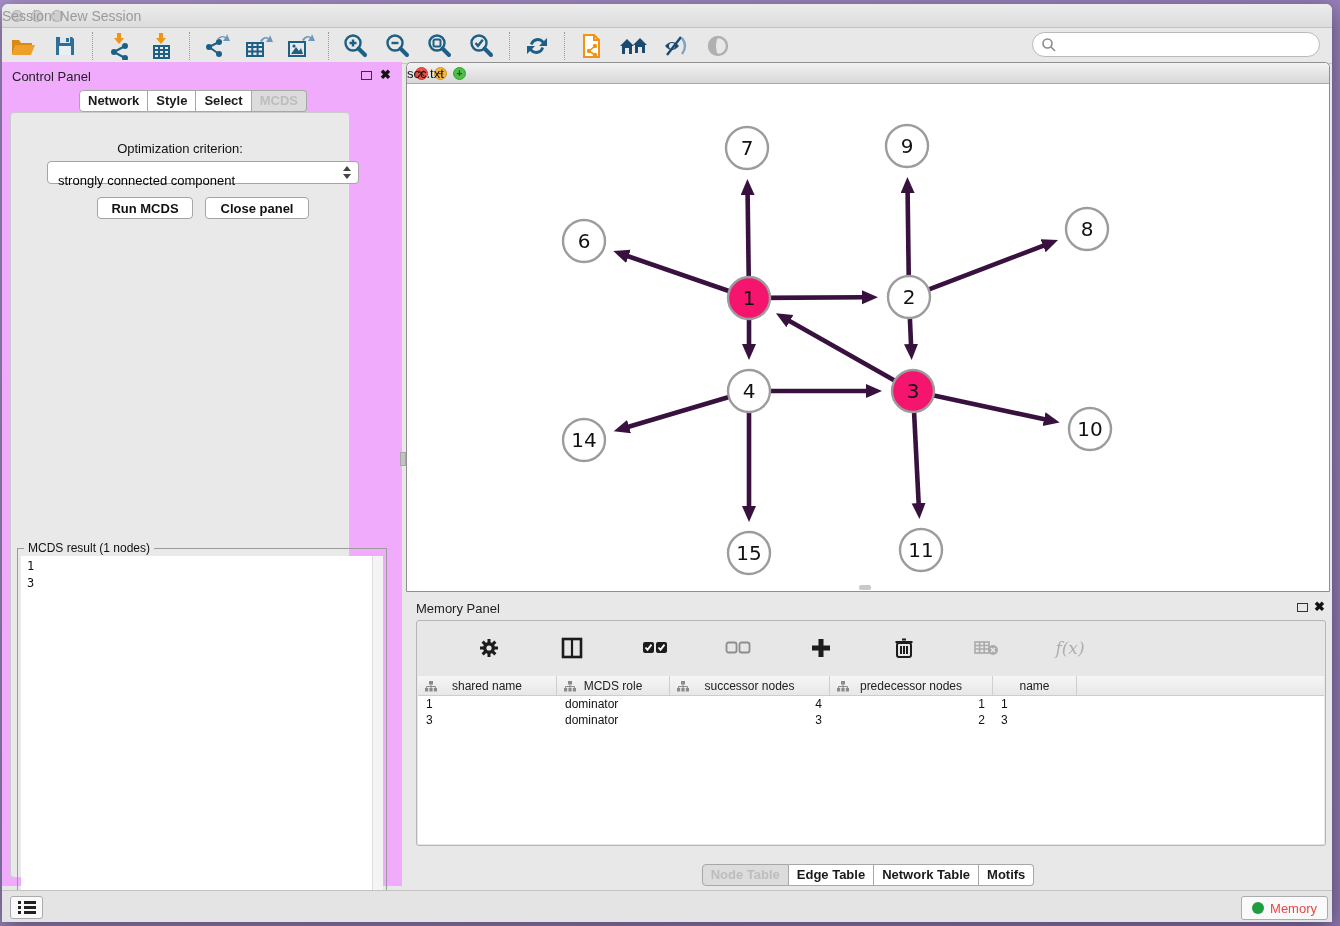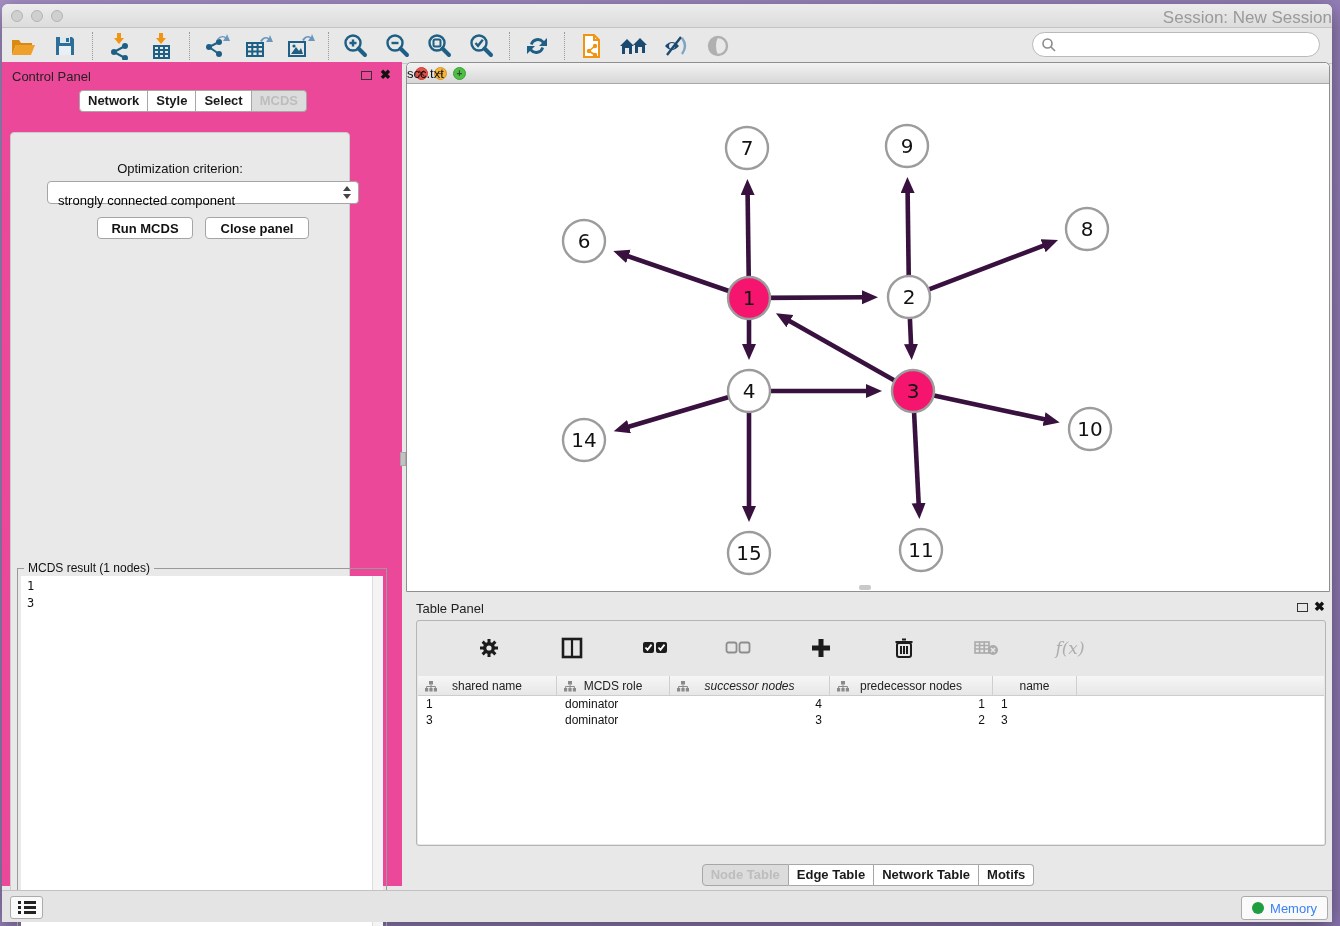--- a/index.html
+++ b/index.html
@@ -4,45 +4,45 @@
 <style>
   * { margin:0; padding:0; box-sizing:border-box; }
   html,body { width:1340px; height:926px; font-family:"Liberation Sans", sans-serif; }
   #desktop { position:relative; width:1340px; height:926px; background:linear-gradient(135deg,#a892c9 0%,#9a85bd 40%,#8d77b2 100%); overflow:hidden; }
   #app-window { position:absolute; left:2px; top:4px; width:1330px; height:918px; background:#e8e8e8; border-radius:6px 6px 0 0; box-shadow:0 6px 24px rgba(0,0,0,.45); }
 
   
   .titlebar { position:absolute; left:0; top:0; width:100%; height:24px; background:linear-gradient(#ececec,#dcdcdc); border-bottom:1px solid #c3c3c3; border-radius:6px 6px 0 0; }
   .titlebar .lights { position:absolute; left:9px; top:6px; display:flex; gap:8px; }
   .tl-dot { width:12px; height:12px; border-radius:50%; background:#cfcfcf; border:1px solid #b4b4b4; }
-  .titlebar .win-title { position:absolute; left:0; right:0; top:4px; text-align:right; font-size:17px; color:#9a9a9a; }
+  .titlebar .win-title { position:absolute; left:0; right:0; top:4px; text-align:left; font-size:14px; color:#9a9a9a; }
 
   
   .toolbar { position:absolute; left:0; top:24px; width:100%; height:36px; background:#e8e8e8; border-bottom:1px solid #c6c6c6; display:flex; align-items:center; }
   .tb-icon { width:30px; height:30px; display:flex; align-items:center; justify-content:center; margin:0 6px; }
   .tb-sep { width:1px; height:28px; border-left:1px dotted #9a9a9a; margin:0 6px; }
   .search-wrap { position:absolute; right:12px; top:4px; width:288px; height:25px; background:#fff; border:1px solid #b9b9b9; border-radius:13px; display:flex; align-items:center; padding-left:8px; }
   .search-wrap input { border:none; outline:none; flex:1; height:20px; font-size:13px; background:transparent; }
 
   
-  #control-panel { position:absolute; left:0; top:58px; width:400px; height:824px; background:#ec4899; }
+  #control-panel { position:absolute; left:0; top:58px; width:400px; height:824px; background:#f0abfc; }
   .panel-head { position:absolute; left:0; top:0; width:100%; height:26px; }
   .panel-head .ph-title { position:absolute; left:10px; top:7px; font-size:13px; color:#222; }
   .ph-float { position:absolute; top:9px; width:11px; height:9px; border:1.6px solid #333; background:transparent; }
   .ph-close { position:absolute; top:5px; font-size:13px; font-weight:bold; color:#111; }
   #control-panel .ph-float { right:30px; } #control-panel .ph-close { right:11px; }
 
   .seg-tabs { position:absolute; display:flex; }
   .seg-tab { height:22px; line-height:20px; padding:0 8px; background:#fff; border:1px solid #a7a7a7; border-left:none; font-size:13px; font-weight:bold; color:#1a1a1a; }
   .seg-tab:first-child { border-left:1px solid #a7a7a7; border-radius:4px 0 0 4px; }
   .seg-tab:last-child { border-radius:0 4px 4px 0; }
   .seg-tab.selected { background:#dcdcdc; color:#bdbdbd; }
   #control-panel .seg-tabs { left:77px; top:28px; }
 
-  .cp-body { position:absolute; left:8px; top:50px; width:340px; height:766px; background:#e9e9e9; border:1px solid #cccccc; border-radius:4px;margin-top:20px; }
+  .cp-body { position:absolute; left:8px; top:50px; width:340px; height:766px; background:#e9e9e9; border:1px solid #cccccc; border-radius:4px; }
   .opt-label { position:absolute; left:0; width:100%; top:28px; text-align:center; font-size:13px; color:#111; }
   .cp-select { position:absolute; left:36px; top:48px; width:312px; height:23px; background:#fff; border:1px solid #a5a5a5; border-radius:4px; font-size:13px; display:flex; align-items:center; padding:16px 24px 0 10px; }
   .cp-select .spin { position:absolute; right:7px; top:4px; }
   .cp-select .spin div { width:0; height:0; border-left:4px solid transparent; border-right:4px solid transparent; }
   .spin .up { border-bottom:5px solid #444; margin-bottom:3px; }
   .spin .dn { border-top:5px solid #444; }
   .cp-btn { position:absolute; top:84px; height:22px; background:#fff; border:1px solid #a5a5a5; border-radius:4px; font-size:13px; font-weight:bold; color:#111; font-family:Liberation Sans, sans-serif; }
   #run-btn { left:86px; width:96px; } #closep-btn { left:194px; width:104px; }
 
   .groupbox { position:absolute; left:6px; top:435px; width:370px; height:373px; border:1px solid #9a9a9a; }
@@ -78,21 +78,21 @@
   .t-hcell svg { position:absolute; left:7px; top:5px; }
   .t-row { display:flex; height:16px; font-size:12px; color:#111; }
   .t-cell { padding:1px 8px 0 8px; overflow:hidden; white-space:nowrap; }
   .t-cell.right { text-align:right; }
 
   #table-panel .seg-tabs { left:0; right:0; top:270px; justify-content:center; }
   #table-panel .seg-tab { font-weight:bold; }
 
   
   .statusbar { position:absolute; left:0; bottom:0; width:100%; height:32px; background:#e4e4e4; border-top:1px solid #c2c2c2; }
-  .sb-btn { position:absolute; background:#fafafa; border:1px solid #ababab; border-radius:3px; display:flex; align-items:center; justify-content:center; gap:6px; font-size:13px; color:#3b82f6; }
+  .sb-btn { position:absolute; background:#fafafa; border:1px solid #ababab; border-radius:3px; display:flex; align-items:center; justify-content:center; gap:6px; font-size:13px; color:#ef4444; }
   #list-btn { left:8px; top:5px; width:33px; height:23px; }
   #memory-btn { right:4px; top:5px; height:24px; padding:0 10px; }
   .mem-dot { width:12px; height:12px; border-radius:50%; background:#1e9e3e; }
   .list-glyph div { display:flex; align-items:center; gap:3px; margin:2px 0; }
   .list-glyph .d { width:3px; height:3px; background:#222; }
   .list-glyph .b { width:12px; height:3px; background:#222; }
 </style>
 </head>
 <body>
 
@@ -360,21 +360,21 @@
             </g>
           </svg>
       </div>
       <div class="hthumb"></div>
     </div>
 
     <div class="splitter-grip"></div>
 
     <div id="table-panel">
       <div class="panel-head">
-        <span class="ph-title">Table Panel</span>
+        <span class="ph-title">Memory Panel</span>
         <span class="ph-float"></span>
         <span class="ph-close">✖</span>
       </div>
       <div class="tp-inner">
         <div class="tp-toolbar">
           <span class="tp-icon">
             <svg width="22" height="22" viewBox="0 0 22 22">
                 <g stroke="#1c1c1c" stroke-width="3">
                   <path d="M11 2 L11 20 M2 11 L20 11 M4.6 4.6 L17.4 17.4 M17.4 4.6 L4.6 17.4"></path>
                 </g>
@@ -445,21 +445,21 @@
                   <g fill="#8a8a8a">
                     <rect x="4" y="0" width="4" height="3.5"></rect>
                     <rect x="0" y="7" width="3.2" height="3.5"></rect>
                     <rect x="4.4" y="7" width="3.2" height="3.5"></rect>
                     <rect x="8.8" y="7" width="3.2" height="3.5"></rect>
                   </g>
                   <path d="M6 3.5 L6 5.5 M1.6 7 L1.6 5.5 L10.4 5.5 L10.4 7 M6 5.5 L6 7" stroke="#8a8a8a" fill="none"></path>
                 </svg>
                 <span>MCDS role</span>
               </div>
-              <div class="t-hcell" style="width: 160px; font-style: italic;">
+              <div class="t-hcell" style="width: 160px;">
                 <svg width="12" height="11" viewBox="0 0 12 11">
                   <g fill="#8a8a8a">
                     <rect x="4" y="0" width="4" height="3.5"></rect>
                     <rect x="0" y="7" width="3.2" height="3.5"></rect>
                     <rect x="4.4" y="7" width="3.2" height="3.5"></rect>
                     <rect x="8.8" y="7" width="3.2" height="3.5"></rect>
                   </g>
                   <path d="M6 3.5 L6 5.5 M1.6 7 L1.6 5.5 L10.4 5.5 L10.4 7 M6 5.5 L6 7" stroke="#8a8a8a" fill="none"></path>
                 </svg>
                 <span>successor nodes</span>

